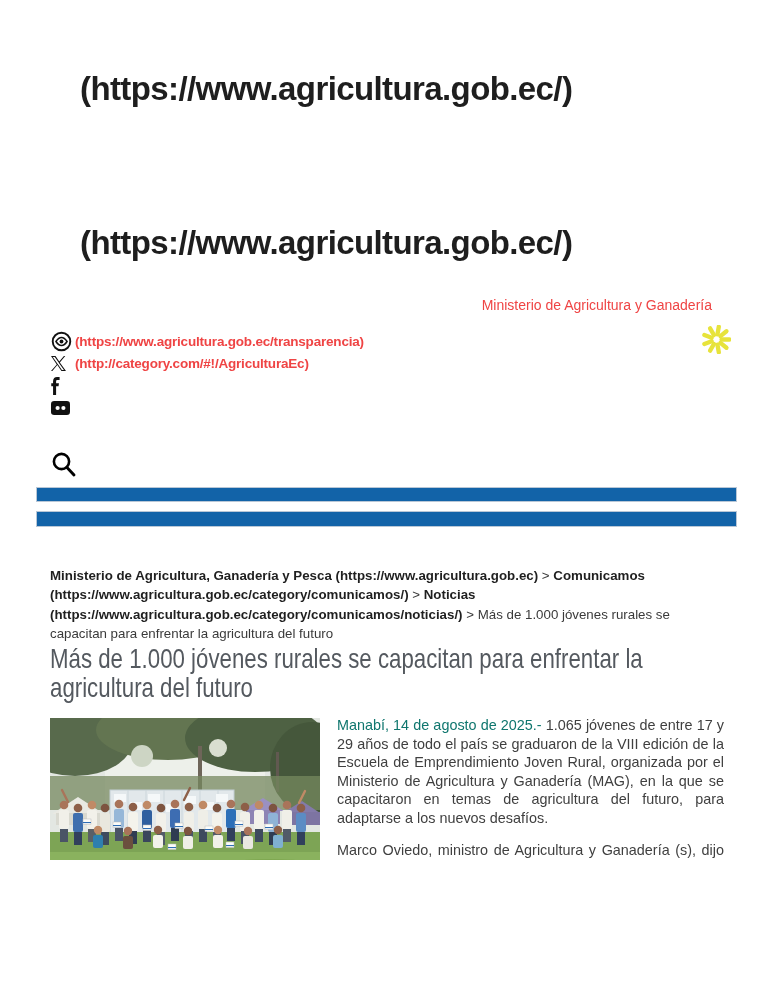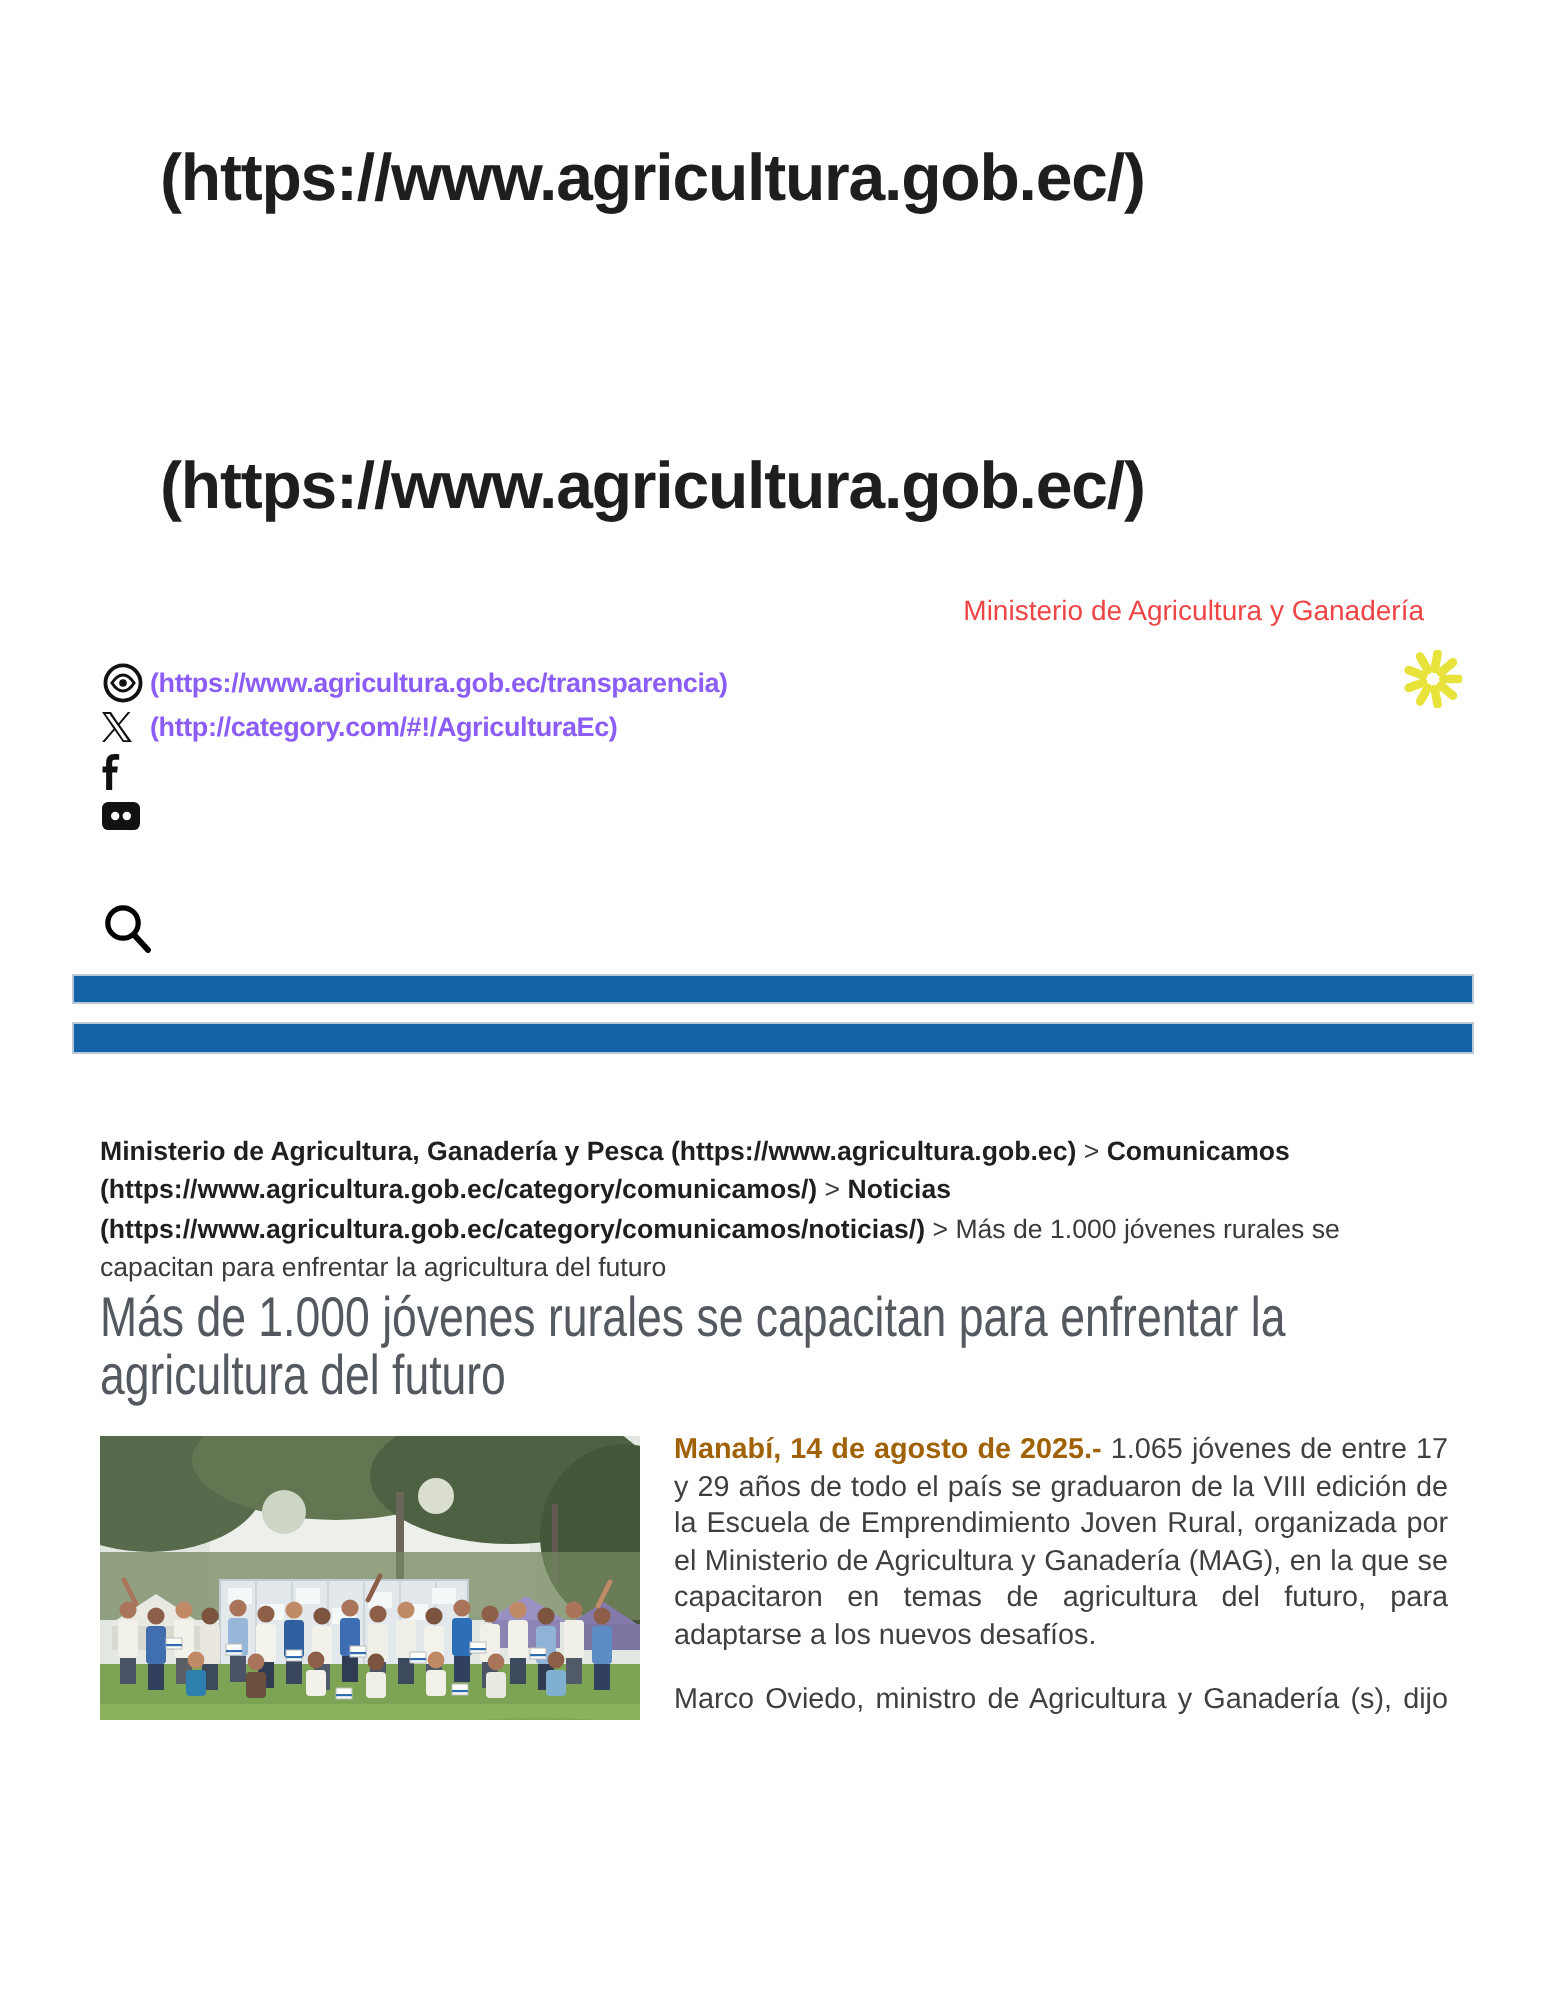--- a/index.html
+++ b/index.html
@@ -9,42 +9,42 @@
   .site-link { position:absolute; left:80px; font-size:33px; font-weight:700; color:#1e1e1e;
                letter-spacing:-0.6px; white-space:nowrap; cursor:pointer; }
   .site-link-1 { top:70px; }
   .site-link-2 { top:224px; }
 
   .ministry-name { position:absolute; top:297px; right:61px; font-size:14px; color:#ef4444; }
 
   .social-list { position:absolute; left:51px; top:330px; display:flex; flex-direction:column; }
   .social-row { display:flex; align-items:center; height:22.4px; cursor:pointer; }
   .social-icon { width:24px; display:flex; align-items:center; justify-content:flex-start; flex:0 0 24px; }
-  .social-label { font-size:13.5px; font-weight:700; color:#8b5cf6; letter-spacing:-0.2px; white-space:nowrap; }
+  .social-label { font-size:13.5px; font-weight:700; color:#ef4444; letter-spacing:-0.2px; white-space:nowrap; }
 
   .search-button { position:absolute; left:51px; top:451px; width:26px; height:27px; cursor:pointer; }
 
   .spinner { position:absolute; left:702px; top:325px; width:29px; height:29px; }
 
   .bar { position:absolute; left:36px; width:701px; background:#1263a8; border:1px solid #b9c7d6; box-sizing:border-box; }
   .bar-1 { top:487px; height:15px; }
   .bar-2 { top:511px; height:16px; }
   .bar-bottom { top:988px; height:12px; }
 
   .breadcrumb { position:absolute; left:50px; top:566px; width:652px; font-size:13.3px; line-height:19.4px; color:#3a3a3a; }
   .bc-link { font-weight:700; color:#1f1f1f; cursor:pointer; }
   .bc-current { font-weight:400; color:#3a3a3a; }
 
   .article-title { position:absolute; left:50px; top:645px; width:812px; font-size:28px; line-height:28.5px;
                    font-weight:400; color:#54595f; transform:scaleX(0.795); transform-origin:0 0; }
 
   .article-body { position:absolute; left:50px; top:716px; width:674px; font-size:14.4px; line-height:18.6px;
                   text-align:justify; color:#3f3f3f; }
   .article-body p { margin:0 0 13px 0; }
-  .lead { font-weight:700; color:#a16207; }
+  .lead { font-weight:400; color:#0f766e; }
   .photo { float:left; width:270px; height:157px; margin:2px 17px 8px 0; display:block; }
 </style>
 </head>
 <body>
 
 <div class="page">
 
   <div class="site-link site-link-1">(https://www.agricultura.gob.ec/)</div>
   <div class="site-link site-link-2">(https://www.agricultura.gob.ec/)</div>
 

